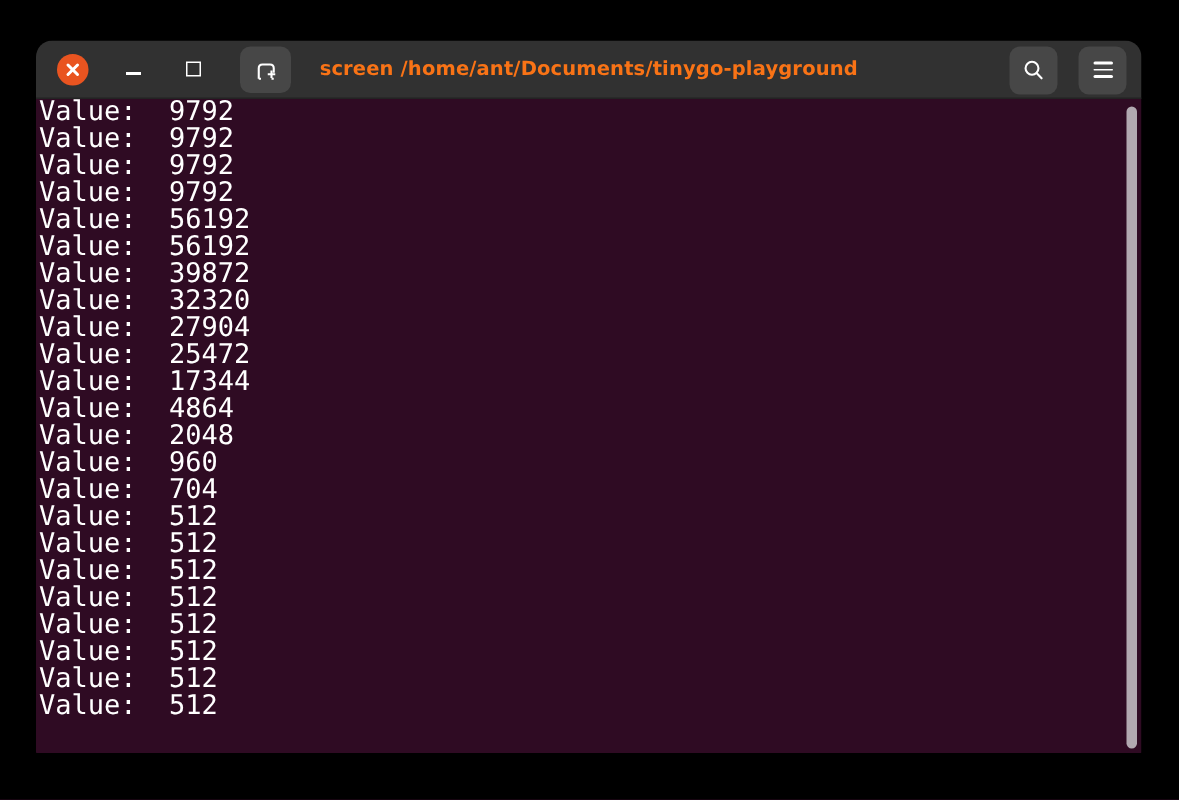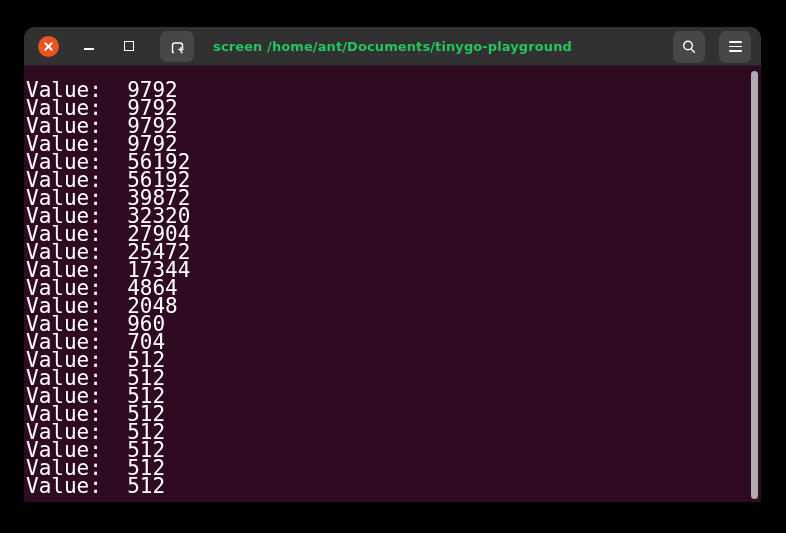--- a/index.html
+++ b/index.html
@@ -79,43 +79,43 @@
     border:none; border-radius:7px;
     display:flex; align-items:center; justify-content:center;
     cursor:pointer;
   }
   .newtab-btn{left:136px;}
   .search-btn{right:56px; width:32px; height:32px; top:3.5px;}
   .menu-btn{right:10px; width:32px; height:32px; top:3.5px;}
   .title-text{
     position:absolute; left:0; right:0; top:0; bottom:0;
     display:flex; align-items:center; justify-content:center;
-    color:#22c55e; font-weight:bold; font-size:13px;
+    color:#f97316; font-weight:bold; font-size:13px;
     letter-spacing:0.1px;
     pointer-events:none;
     white-space:nowrap;
   }
   .hamburger{width:13px; height:11px; position:relative;}
   .hamburger span{
     position:absolute; left:0; width:13px; height:1.8px;
     background:#fff; border-radius:1px;
   }
   .hamburger span:nth-child(1){top:0;}
   .hamburger span:nth-child(2){top:4.6px;}
   .hamburger span:nth-child(3){top:9.2px;}
   
   .terminal{
     position:relative;
     height:436px;
     background:var(--term-bg);
   }
   .term-output{
-    position:absolute; left:2px; top:15px; right:14px;
+    position:absolute; left:2px; top:0; right:14px;
     font-family:"DejaVu Sans Mono","Liberation Mono",monospace;
-    font-size:21px; line-height:18px;
+    font-size:18px; line-height:18px;
     color:var(--term-fg);
     white-space:pre;
   }
   .term-line{height:18px;}
   .scrollbar-thumb{
     position:absolute;
     right:3px; top:5px;
     width:7px; height:428px;
     background:var(--scrollbar);
     border-radius:4px;

